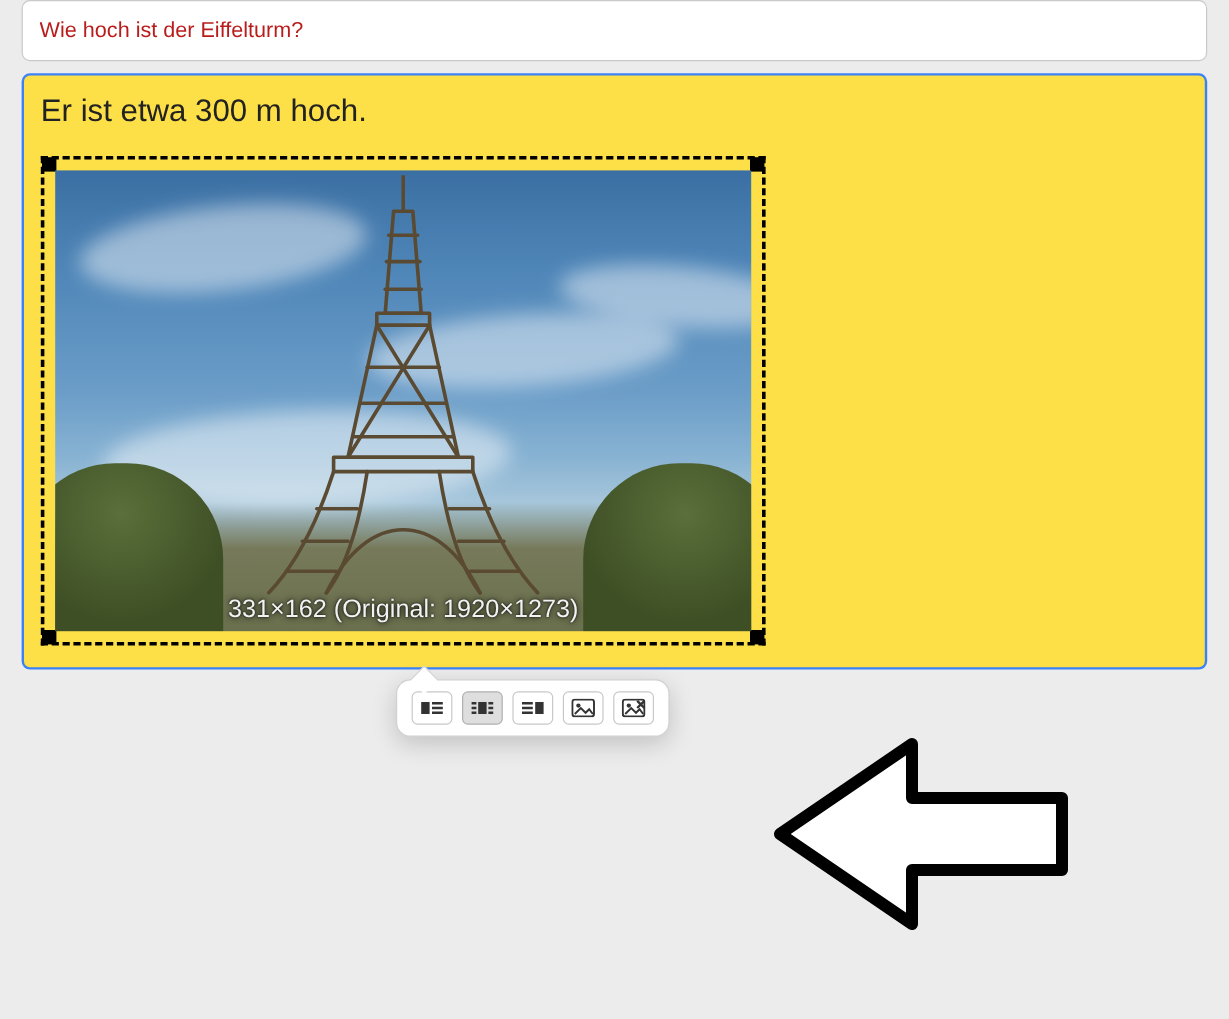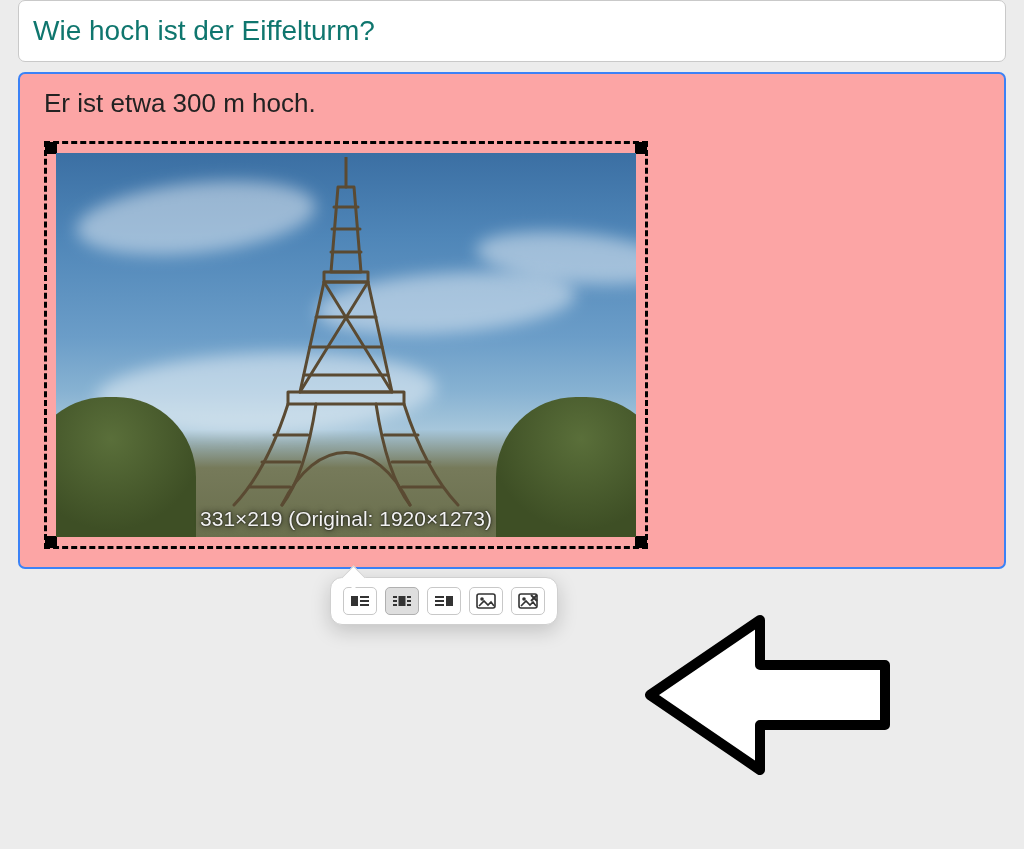--- a/index.html
+++ b/index.html
@@ -17,31 +17,31 @@
   }
   .field-header .chev {
     width: 26px; display: inline-flex; justify-content: center;
     color: #6a6a6a;
   }
   .field-input {
     width: 100%;
     background: #fff;
     border: 1px solid #c9c9c9;
     border-radius: 7px;
-    font-size: 28px;
-    color: #0f766e;
+    font-size: 18px;
+    color: #b91c1c;
     padding: 14px 14px;
     outline: none;
   }
   .field-area {
     width: 100%;
-    background: #fca5a5;
+    background: #fde047;
     border: 1px solid #c9c9c9;
     border-radius: 7px;
-    padding: 14px 14px 18px 24px;
+    padding: 14px 14px 18px 14px;
     position: relative;
   }
   .field-area.focused {
     border: 2px solid #3b82f6;
   }
   .answer-text {
     font-size: 26px; color: #222; margin: 0 0 22px 0;
   }
   .img-wrap {
     display: inline-block;
@@ -197,21 +197,21 @@
 
               <line x1="58" y1="278" x2="92" y2="278"></line>
               <line x1="46" y1="305" x2="84" y2="305"></line>
               <line x1="34" y1="330" x2="74" y2="330"></line>
               <line x1="168" y1="278" x2="202" y2="278"></line>
               <line x1="176" y1="305" x2="214" y2="305"></line>
               <line x1="186" y1="330" x2="226" y2="330"></line>
             </g>
           </svg>
         </div>
-        <div class="dim-overlay">331×219 (Original: 1920×1273)</div>
+        <div class="dim-overlay">331×162 (Original: 1920×1273)</div>
       </div>
     </div>
 
     
     <div class="img-toolbar">
       <div class="tb-btn">
         <svg width="20" height="16" viewBox="0 0 20 16">
           <rect x="1" y="3" width="7" height="10" fill="#333"></rect>
           <line x1="10" y1="4" x2="19" y2="4" stroke="#333" stroke-width="2"></line>
           <line x1="10" y1="8" x2="19" y2="8" stroke="#333" stroke-width="2"></line>

